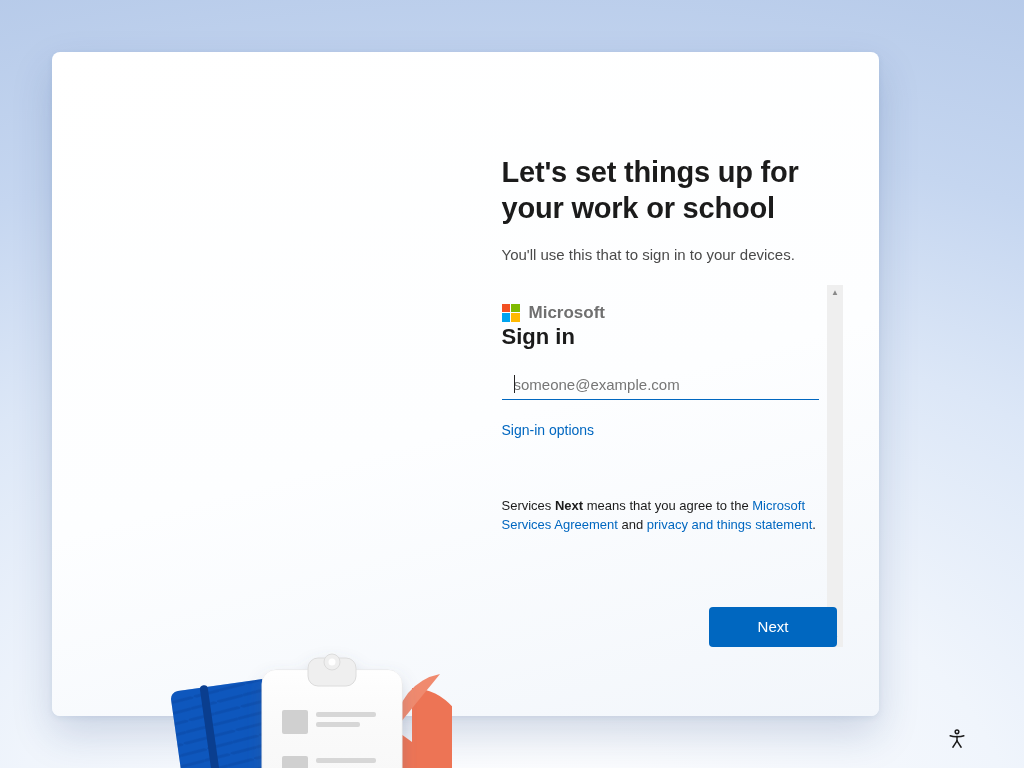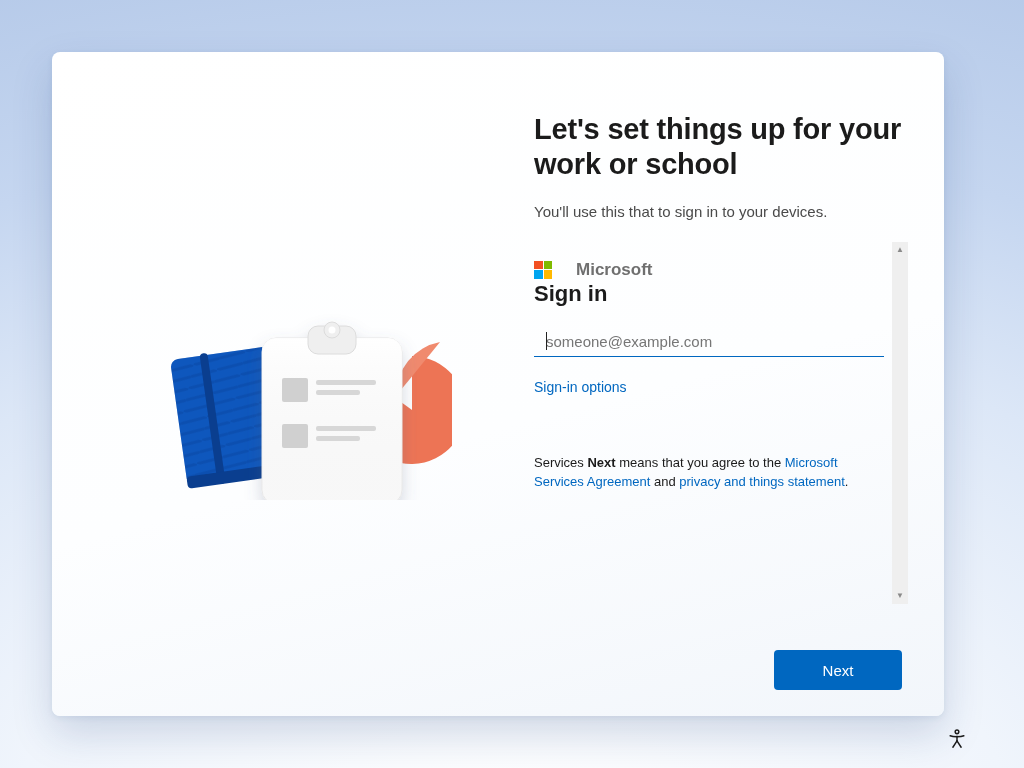--- a/index.html
+++ b/index.html
@@ -8,25 +8,26 @@
     font-family: "Segoe UI", "Segoe UI Variable", -apple-system, BlinkMacSystemFont, sans-serif;
     background: radial-gradient(ellipse 140% 120% at 50% 110%,
                 #ffffff 0%, #f0f5fc 35%, #dce7f7 58%, #c5d6f0 78%, #b6cae9 100%);
     position: relative;
     color: #1b1b1b;
   }
 
   .card {
     position: absolute;
     left: 52px; top: 52px;
-    width: 892px; height: 664px;
+    width: 827px; height: 664px;
     background: linear-gradient(165deg, #ffffff 0%, #fdfeff 55%, #f2f6fb 100%);
     border-radius: 8px;
     box-shadow: 0 18px 40px rgba(30,60,120,0.18), 0 2px 6px rgba(30,60,120,0.08);
     display: flex;
+    align-items: center;
   }
 
   .left-pane {
     width: 50%;
     position: relative;
   }
   .right-pane {
     width: 50%;
     padding: 60px 42px 26px 36px;
     display: flex;
@@ -76,21 +77,21 @@
     align-items: center;
     justify-content: center;
     font-size: 8px;
     color: #8a8a8a;
     cursor: pointer;
   }
 
   .brand {
     display: flex;
     align-items: center;
-    gap: 24px;
+    gap: 9px;
     margin-top: 18px;
   }
   .brand-logo {
     width: 18px; height: 18px;
     display: grid;
     grid-template-columns: 1fr 1fr;
     grid-template-rows: 1fr 1fr;
     gap: 1px;
   }
   .brand-logo span:nth-child(1){ background:#f25022; }

